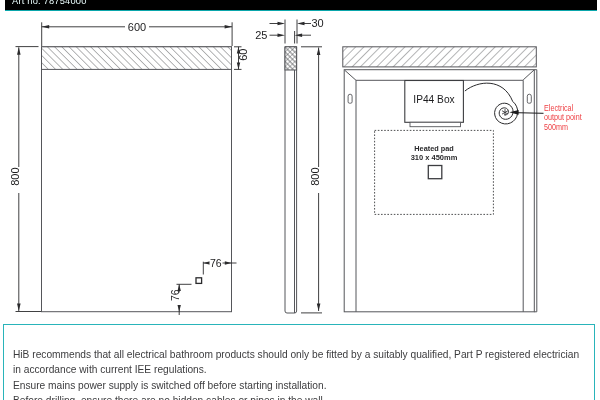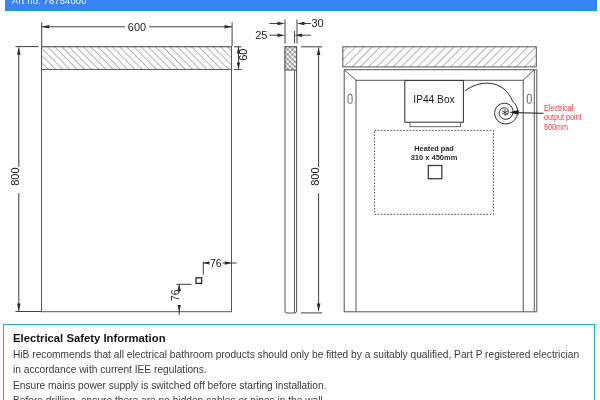--- a/index.html
+++ b/index.html
@@ -2,21 +2,21 @@
 <html><head>
 <meta charset="utf-8">
 <style>
   html,body{margin:0;padding:0;width:600px;height:400px;overflow:hidden;background:#fff;
     font-family:"Liberation Sans",sans-serif;}
   .abs{position:absolute;}
 </style>
 </head>
 <body>
 
-<div class="abs" style="left:5px;top:0;width:592px;height:10px;background:#3b82f6;border-bottom:1px solid #0aa6ab;overflow:hidden;">
+<div class="abs" style="left:5px;top:0;width:592px;height:10px;background:#000000;border-bottom:1px solid #0aa6ab;overflow:hidden;">
 
   <div class="abs" style="left:7px;top:-4.5px;font-size:9.3px;color:#eafdfd;letter-spacing:0.2px;">Art no. 78754000</div>
 </div>
 
 <svg class="abs" style="left:0;top:0;" width="600" height="400" viewBox="0 0 600 400">
   <defs>
     <pattern id="hFwd" width="5.1" height="5.1" patternUnits="userSpaceOnUse" patternTransform="rotate(-45)">
       <rect width="5.1" height="5.1" fill="#fff"></rect>
       <line x1="0" y1="0" x2="0" y2="5.1" stroke="#5a5b5e" stroke-width="0.9"></line>
     </pattern>
@@ -168,21 +168,20 @@
   <path d="M318.6 47.5 L316.8 55 L320.4 55 Z" fill="#2b2b2d"></path>
   <path d="M318.6 311 L316.8 303.5 L320.4 303.5 Z" fill="#2b2b2d"></path>
   <rect x="312.8" y="167" width="11.5" height="26" fill="#fff"></rect>
   <text x="322" y="180" font-size="11" fill="#1c1c1e" text-anchor="middle" transform="rotate(-90 318.6 180)" font-family="Liberation Sans, sans-serif">800</text>
 </svg>
 
 <div class="abs" style="left:543.5px;top:103.5px;width:56px;font-size:8.2px;line-height:9.9px;color:#ee3e42;transform:scaleX(0.88);transform-origin:0 0;">Electrical<br>output point<br>500mm</div>
 
 <div class="abs" style="left:3px;top:324px;width:592px;height:76px;border:1.4px solid #29b4ba;border-bottom:none;box-sizing:border-box;">
 
-  <div class="abs" style="left:9px;top:6.5px;font-size:11.3px;font-weight:bold;color:#161616;">Electrical Safety Information</div>
 
   <div class="abs" style="left:9px;top:21.5px;font-size:10.2px;line-height:15.6px;color:#3c3c3e;width:585px;">
     HiB recommends that all electrical bathroom products should only be fitted by a suitably qualified, Part P registered electrician<br>
     in accordance with current IEE regulations.<br>
     Ensure mains power supply is switched off before starting installation.<br>
     Before drilling, ensure there are no hidden cables or pipes in the wall.
   </div>
 </div>
 
 </body></html>

